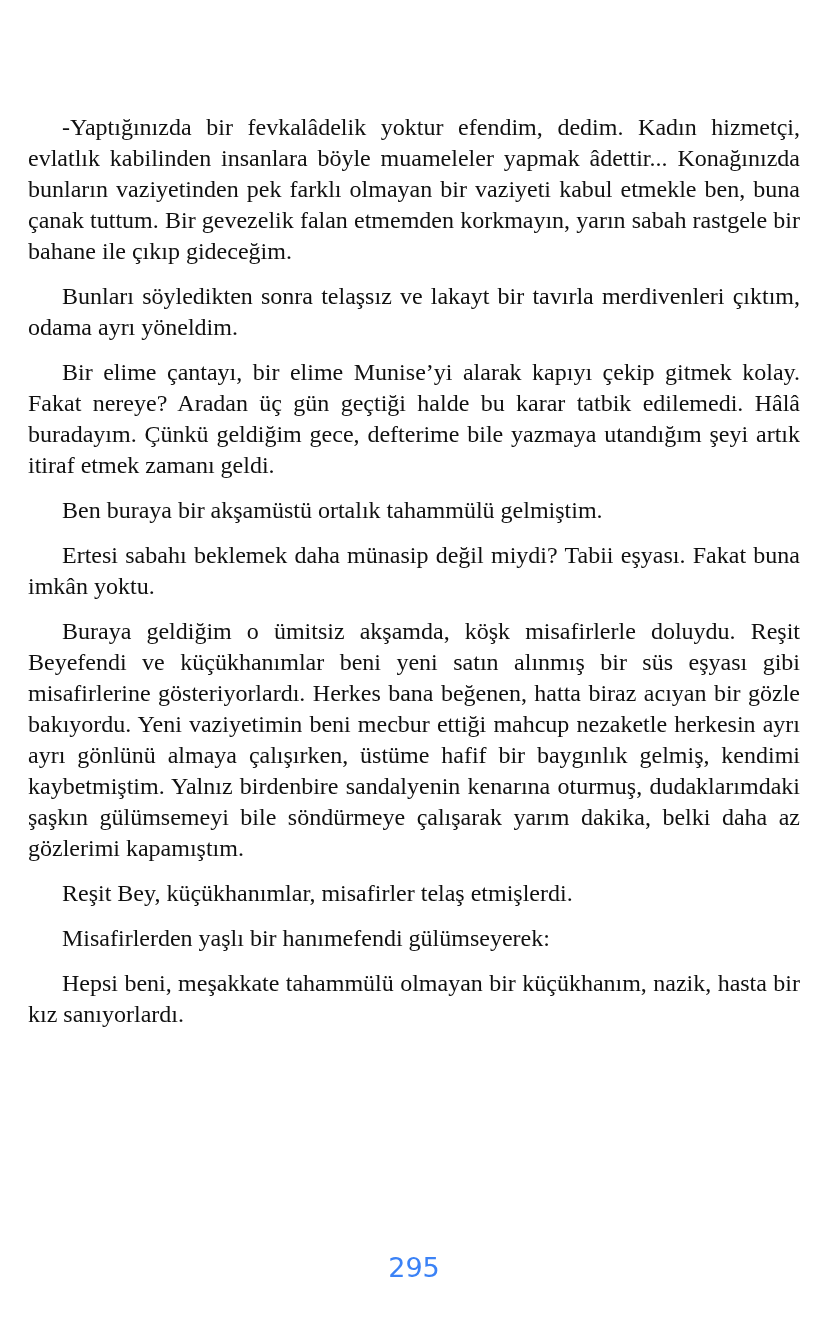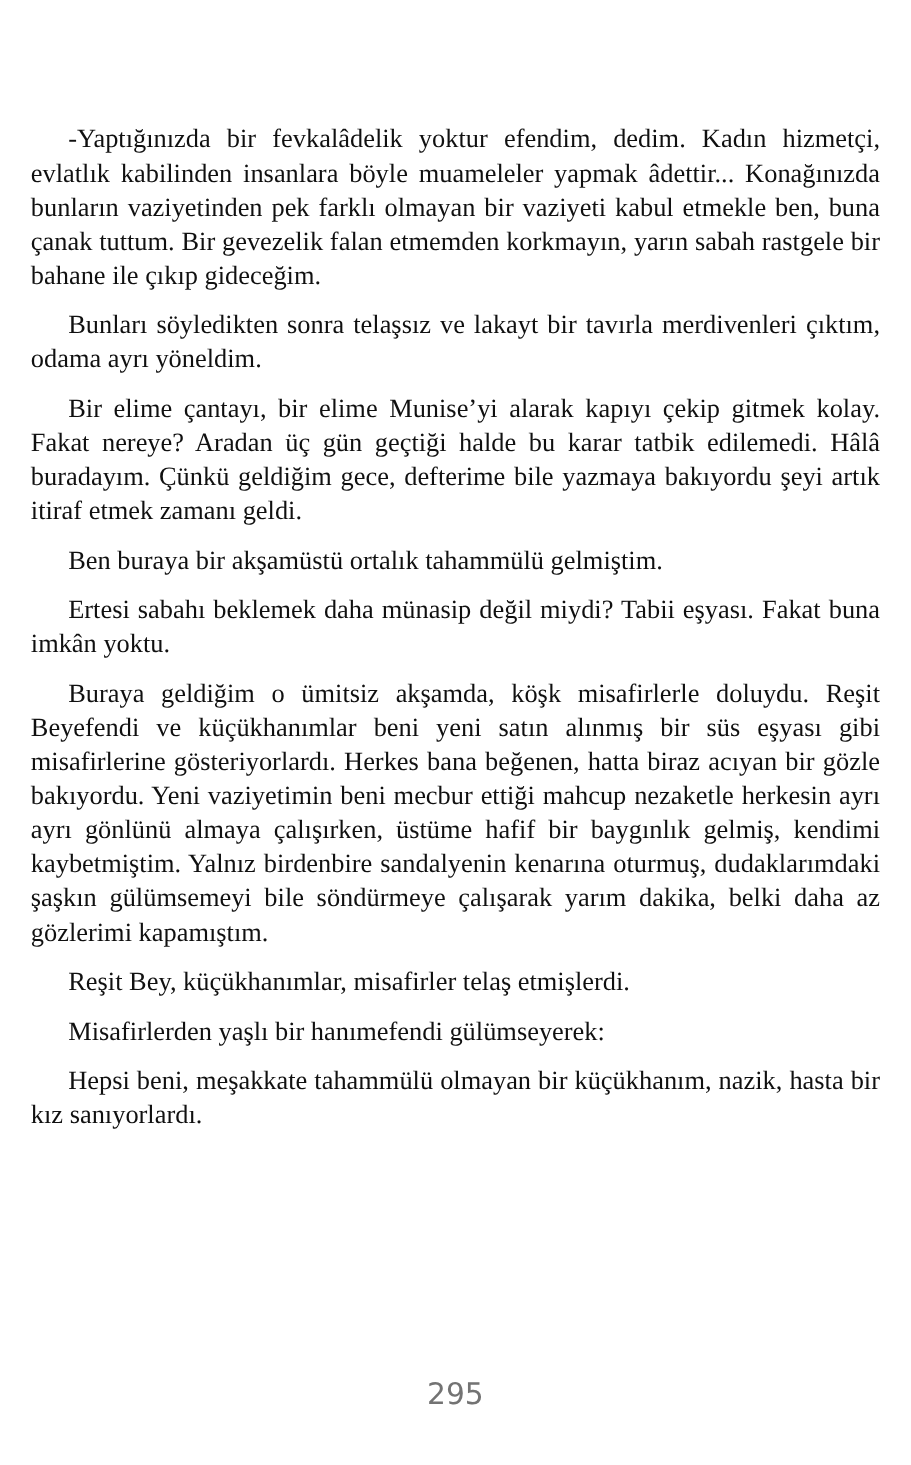--- a/index.html
+++ b/index.html
@@ -36,31 +36,31 @@
   }
   .page-number {
     position: absolute;
     left: 0;
     top: 1252px;
     width: 828px;
     text-align: center;
     font-family: "DejaVu Sans", "Liberation Sans", sans-serif;
     font-size: 27px;
     line-height: 32px;
-    color: #737373;
+    color: #3b82f6;
   }
 </style>
 </head>
 <body>
 
 <div class="book-page">
   <div class="text-block">
       <p>-Yaptığınızda bir fevkalâdelik yoktur efendim, dedim. Kadın hizmetçi, evlatlık kabilinden insanlara böyle muameleler yapmak âdettir... Konağınızda bunların vaziyetinden pek farklı olmayan bir vaziyeti kabul etmekle ben, buna çanak tuttum. Bir gevezelik falan etmemden korkmayın, yarın sabah rastgele bir bahane ile çıkıp gideceğim.</p>
       <p>Bunları söyledikten sonra telaşsız ve lakayt bir tavırla merdivenleri çıktım, odama ayrı yöneldim.</p>
-      <p>Bir elime çantayı, bir elime Munise’yi alarak kapıyı çekip gitmek kolay. Fakat nereye? Aradan üç gün geçtiği halde bu karar tatbik edilemedi. Hâlâ buradayım. Çünkü geldiğim gece, defterime bile yazmaya bakıyordu şeyi artık itiraf etmek zamanı geldi.</p>
+      <p>Bir elime çantayı, bir elime Munise’yi alarak kapıyı çekip gitmek kolay. Fakat nereye? Aradan üç gün geçtiği halde bu karar tatbik edilemedi. Hâlâ buradayım. Çünkü geldiğim gece, defterime bile yazmaya utandığım şeyi artık itiraf etmek zamanı geldi.</p>
       <p>Ben buraya bir akşamüstü ortalık tahammülü gelmiştim.</p>
       <p>Ertesi sabahı beklemek daha münasip değil miydi? Tabii eşyası. Fakat buna imkân yoktu.</p>
       <p>Buraya geldiğim o ümitsiz akşamda, köşk misafirlerle doluydu. Reşit Beyefendi ve küçükhanımlar beni yeni satın alınmış bir süs eşyası gibi misafirlerine gösteriyorlardı. Herkes bana beğenen, hatta biraz acıyan bir gözle bakıyordu. Yeni vaziyetimin beni mecbur ettiği mahcup nezaketle herkesin ayrı ayrı gönlünü almaya çalışırken, üstüme hafif bir baygınlık gelmiş, kendimi kaybetmiştim. Yalnız birdenbire sandalyenin kenarına oturmuş, dudaklarımdaki şaşkın gülümsemeyi bile söndürmeye çalışarak yarım dakika, belki daha az gözlerimi kapamıştım.</p>
       <p>Reşit Bey, küçükhanımlar, misafirler telaş etmişlerdi.</p>
       <p>Misafirlerden yaşlı bir hanımefendi gülümseyerek:</p>
       <p>Hepsi beni, meşakkate tahammülü olmayan bir küçükhanım, nazik, hasta bir kız sanıyorlardı.</p>
     </div>
   <div class="page-number">295</div>
 </div>
 

